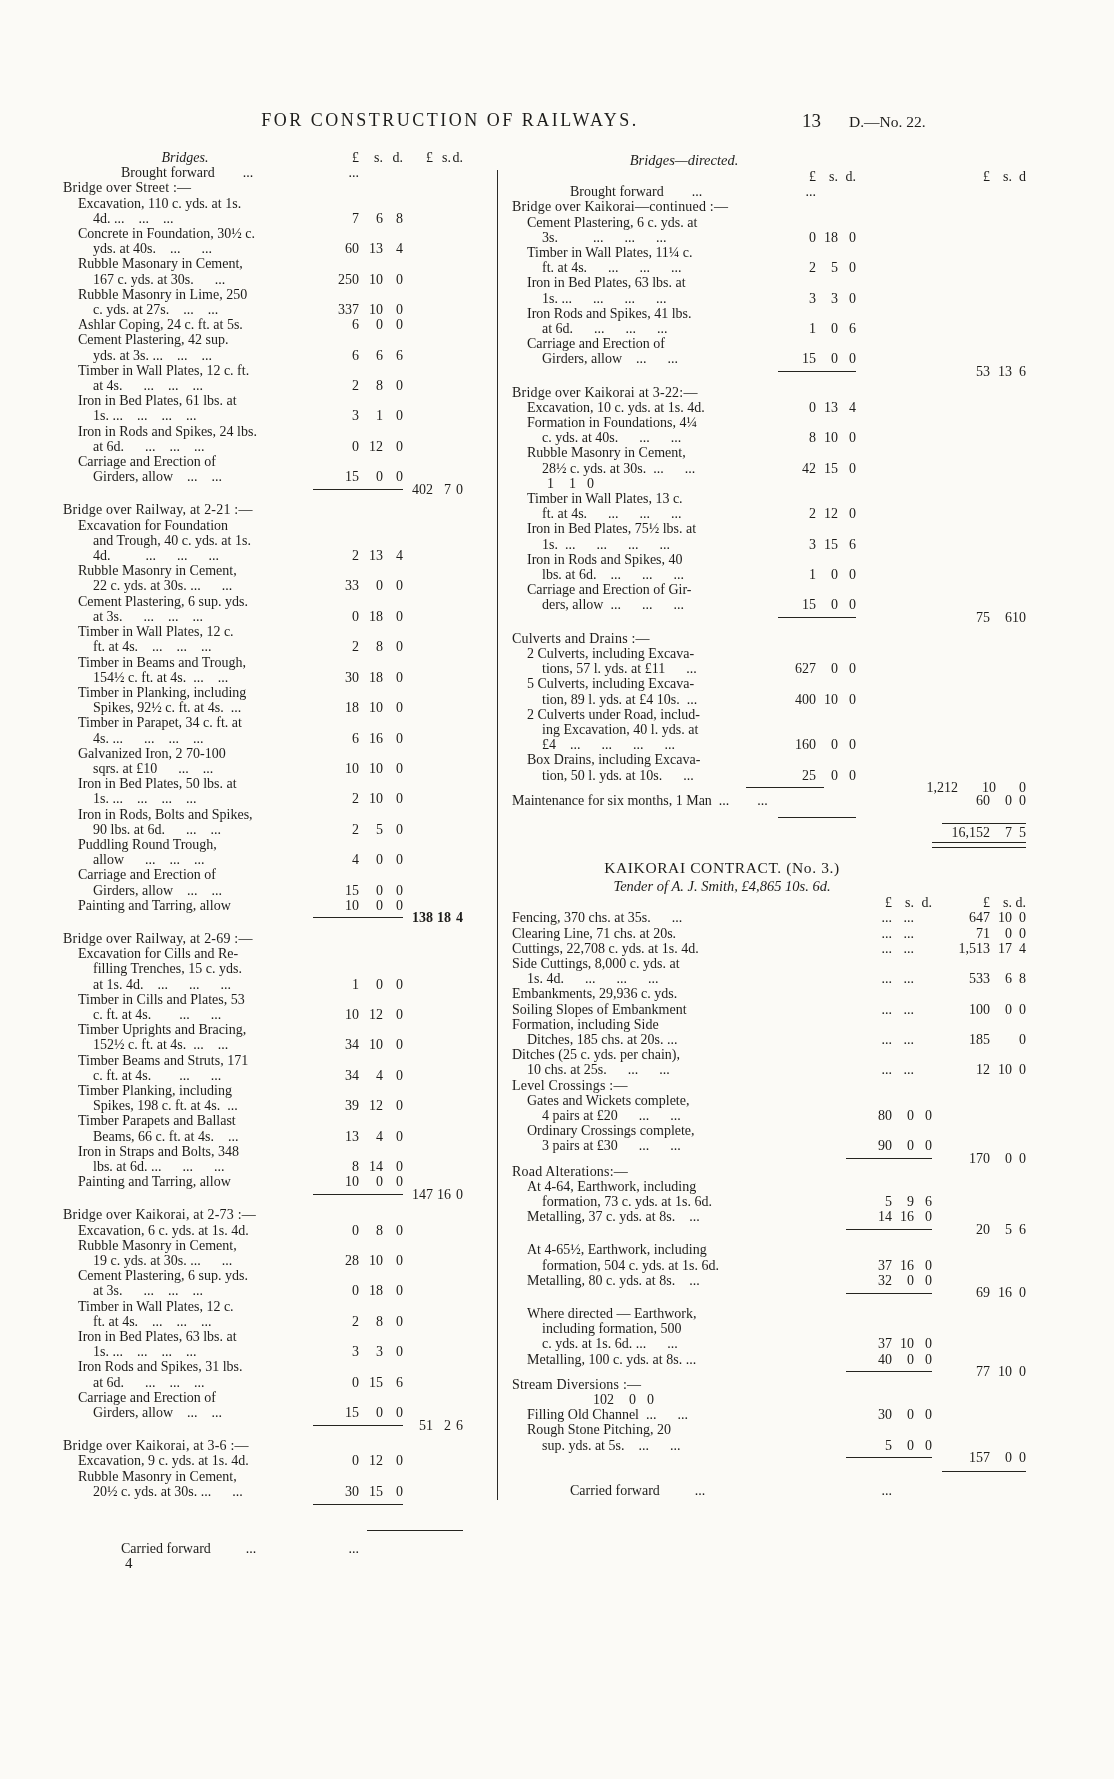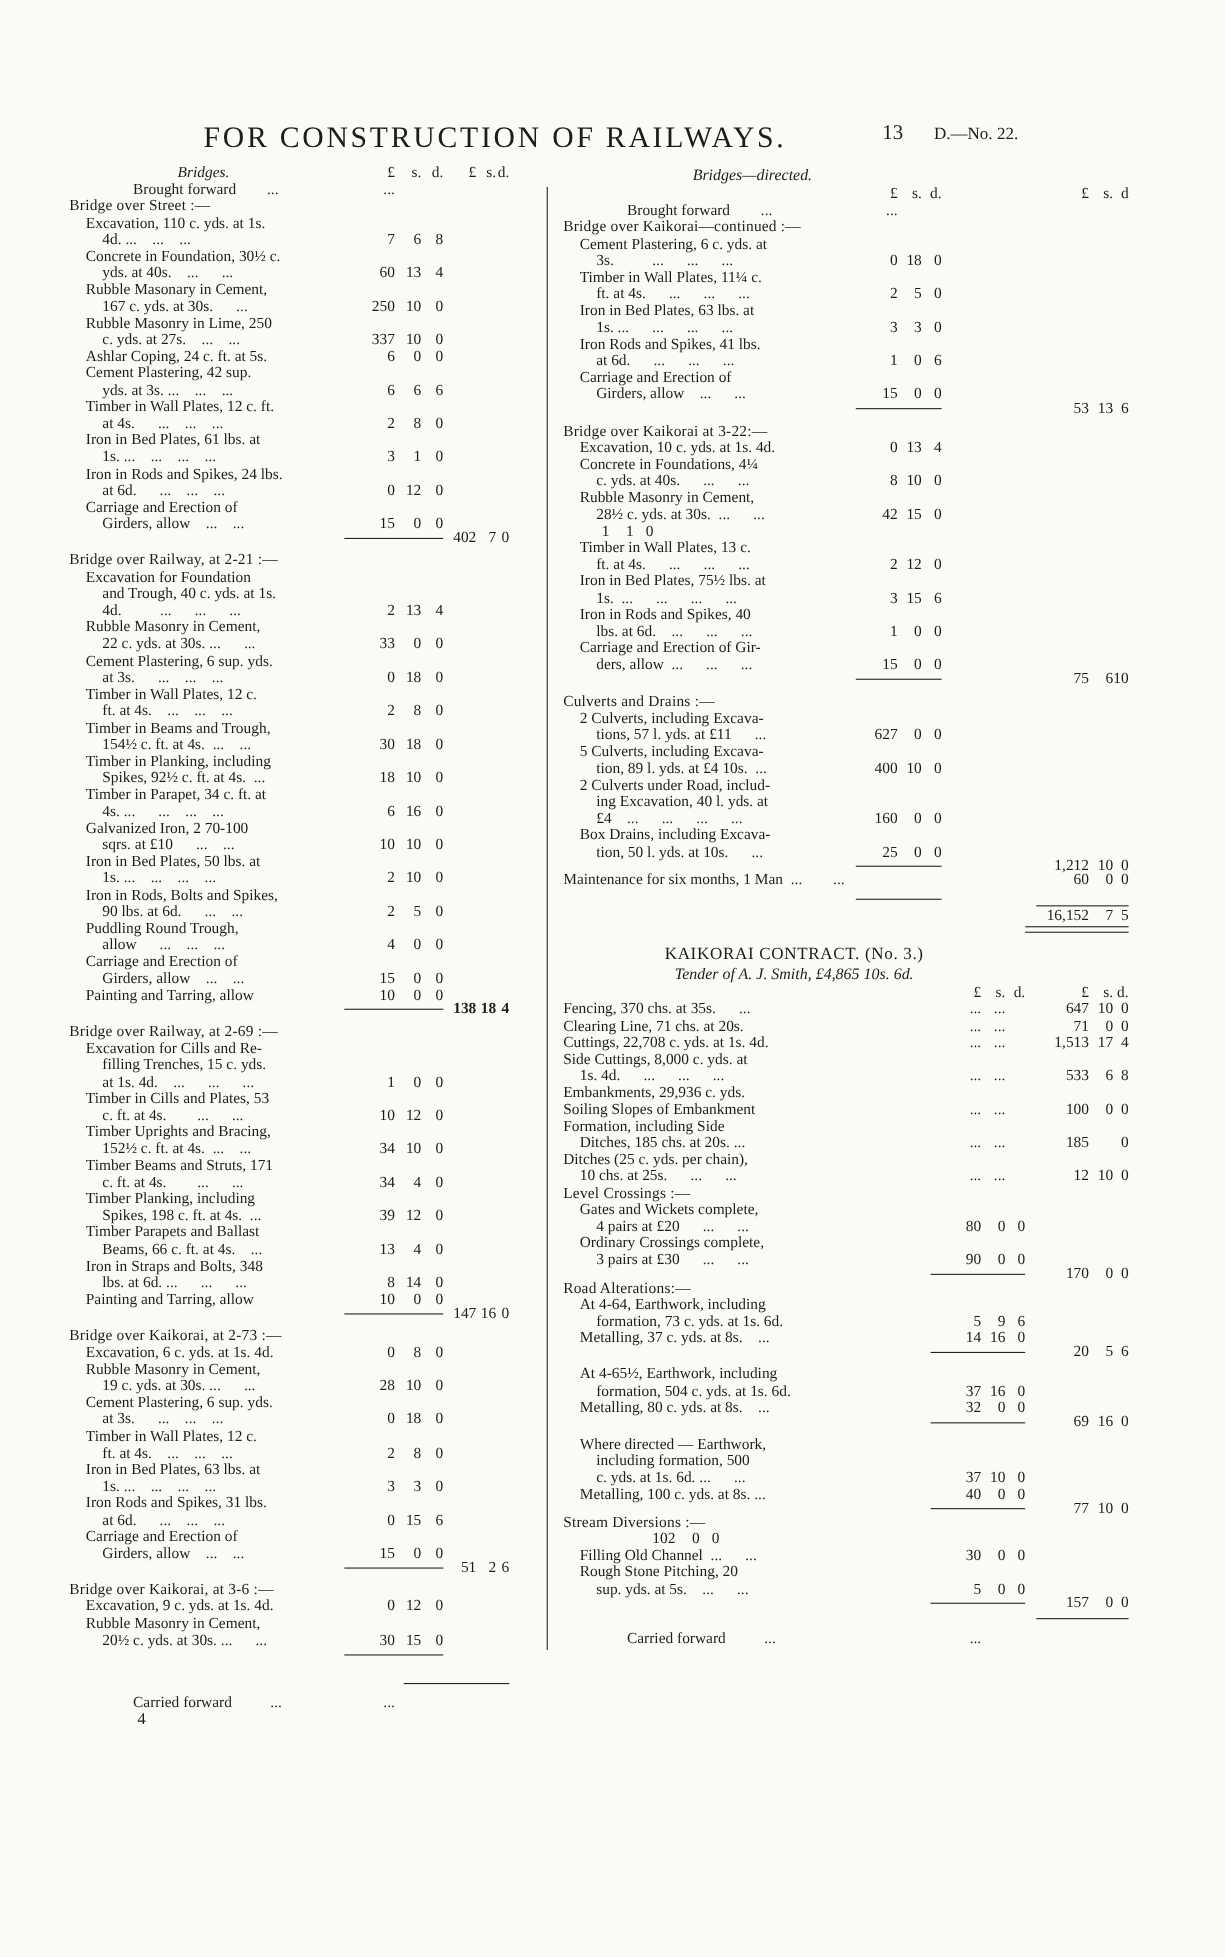--- a/index.html
+++ b/index.html
@@ -1,19 +1,19 @@
 <!DOCTYPE html>
 <html><head>
 <meta charset="utf-8">
 <style>
   html,body{margin:0;padding:0;background:#f6f4ef;}
   .sheet{position:relative;width:1114px;height:1779px;background:#fbfaf6;overflow:hidden;
          font-family:"Liberation Serif","DejaVu Serif",serif;color:#1d1c1a;}
   .pagetitle{position:absolute;top:110px;left:100px;width:700px;text-align:center;
-             font-size:27px;letter-spacing:2.5px;white-space:nowrap;}
+             font-size:18px;letter-spacing:2.5px;white-space:nowrap;}
   .pagenum{position:absolute;top:110px;left:802px;font-size:19px;}
   .docno{position:absolute;top:113px;left:849px;font-size:15.5px;white-space:nowrap;}
   .vrule{position:absolute;left:497px;top:170px;height:1330px;border-left:1.2px solid #2b2a27;}
   .col{position:absolute;top:150px;}
   .col-left{left:63px;width:400px;}
   .col-right{left:512px;width:514px;}
   .row{display:flex;align-items:flex-end;}
   .desc{flex:1 1 auto;min-width:0;font-size:14px;line-height:15.2px;}
   .desc.ctr2{text-align:center;font-style:italic;}
   .ln{display:block;white-space:nowrap;}
@@ -1037,21 +1037,21 @@
             <span class="ac" style="width: 18px;">4</span>
           </span>
           <span class="amt" style="margin-left: 86px;">
             <span class="ac" style="width: 48px;"></span>
             <span class="ac" style="width: 22px;"></span>
             <span class="ac" style="width: 14px;"></span>
           </span>
         </div>
         <div class="row t-item">
           <span class="desc">
-            <span class="ln i1">Concrete  in   Foundations,  4¼</span>
+            <span class="ln i1">Formation  in   Foundations,  4¼</span>
             <span class="ln i2">c. yds. at 40s.  ...  ...</span>
           </span>
           <span class="amt" style="margin-left: 4px;">
             <span class="ac" style="width: 38px;">8</span>
             <span class="ac" style="width: 22px;">10</span>
             <span class="ac" style="width: 18px;">0</span>
           </span>
           <span class="amt" style="margin-left: 86px;">
             <span class="ac" style="width: 48px;"></span>
             <span class="ac" style="width: 22px;"></span>
@@ -1240,21 +1240,21 @@
             <span class="ac" style="width: 48px;"></span>
             <span class="ac" style="width: 22px;"></span>
             <span class="ac" style="width: 14px;"></span>
           </span>
         </div>
         <div class="row t-rule1 rrow">
           <span class="desc"></span>
           <span style="width: 82px;">
             <span class="r1" style="display: block; width: 78px; margin-left: 4px;"></span>
           </span>
-          <span class="amt" style="margin-left: 86px;">
+          <span class="amt" style="margin-left: 86px; gap: 16px;">
             <span class="ac" style="width: 48px;">1,212</span>
             <span class="ac" style="width: 22px;">10</span>
             <span class="ac" style="width: 14px;">0</span>
           </span>
         </div>
         <div class="row t-item">
           <span class="desc">
             <span class="ln i0">Maintenance for six months, 1 Man ...  ...</span>
           </span>
           <span class="amt" style="margin-left: 86px;">

